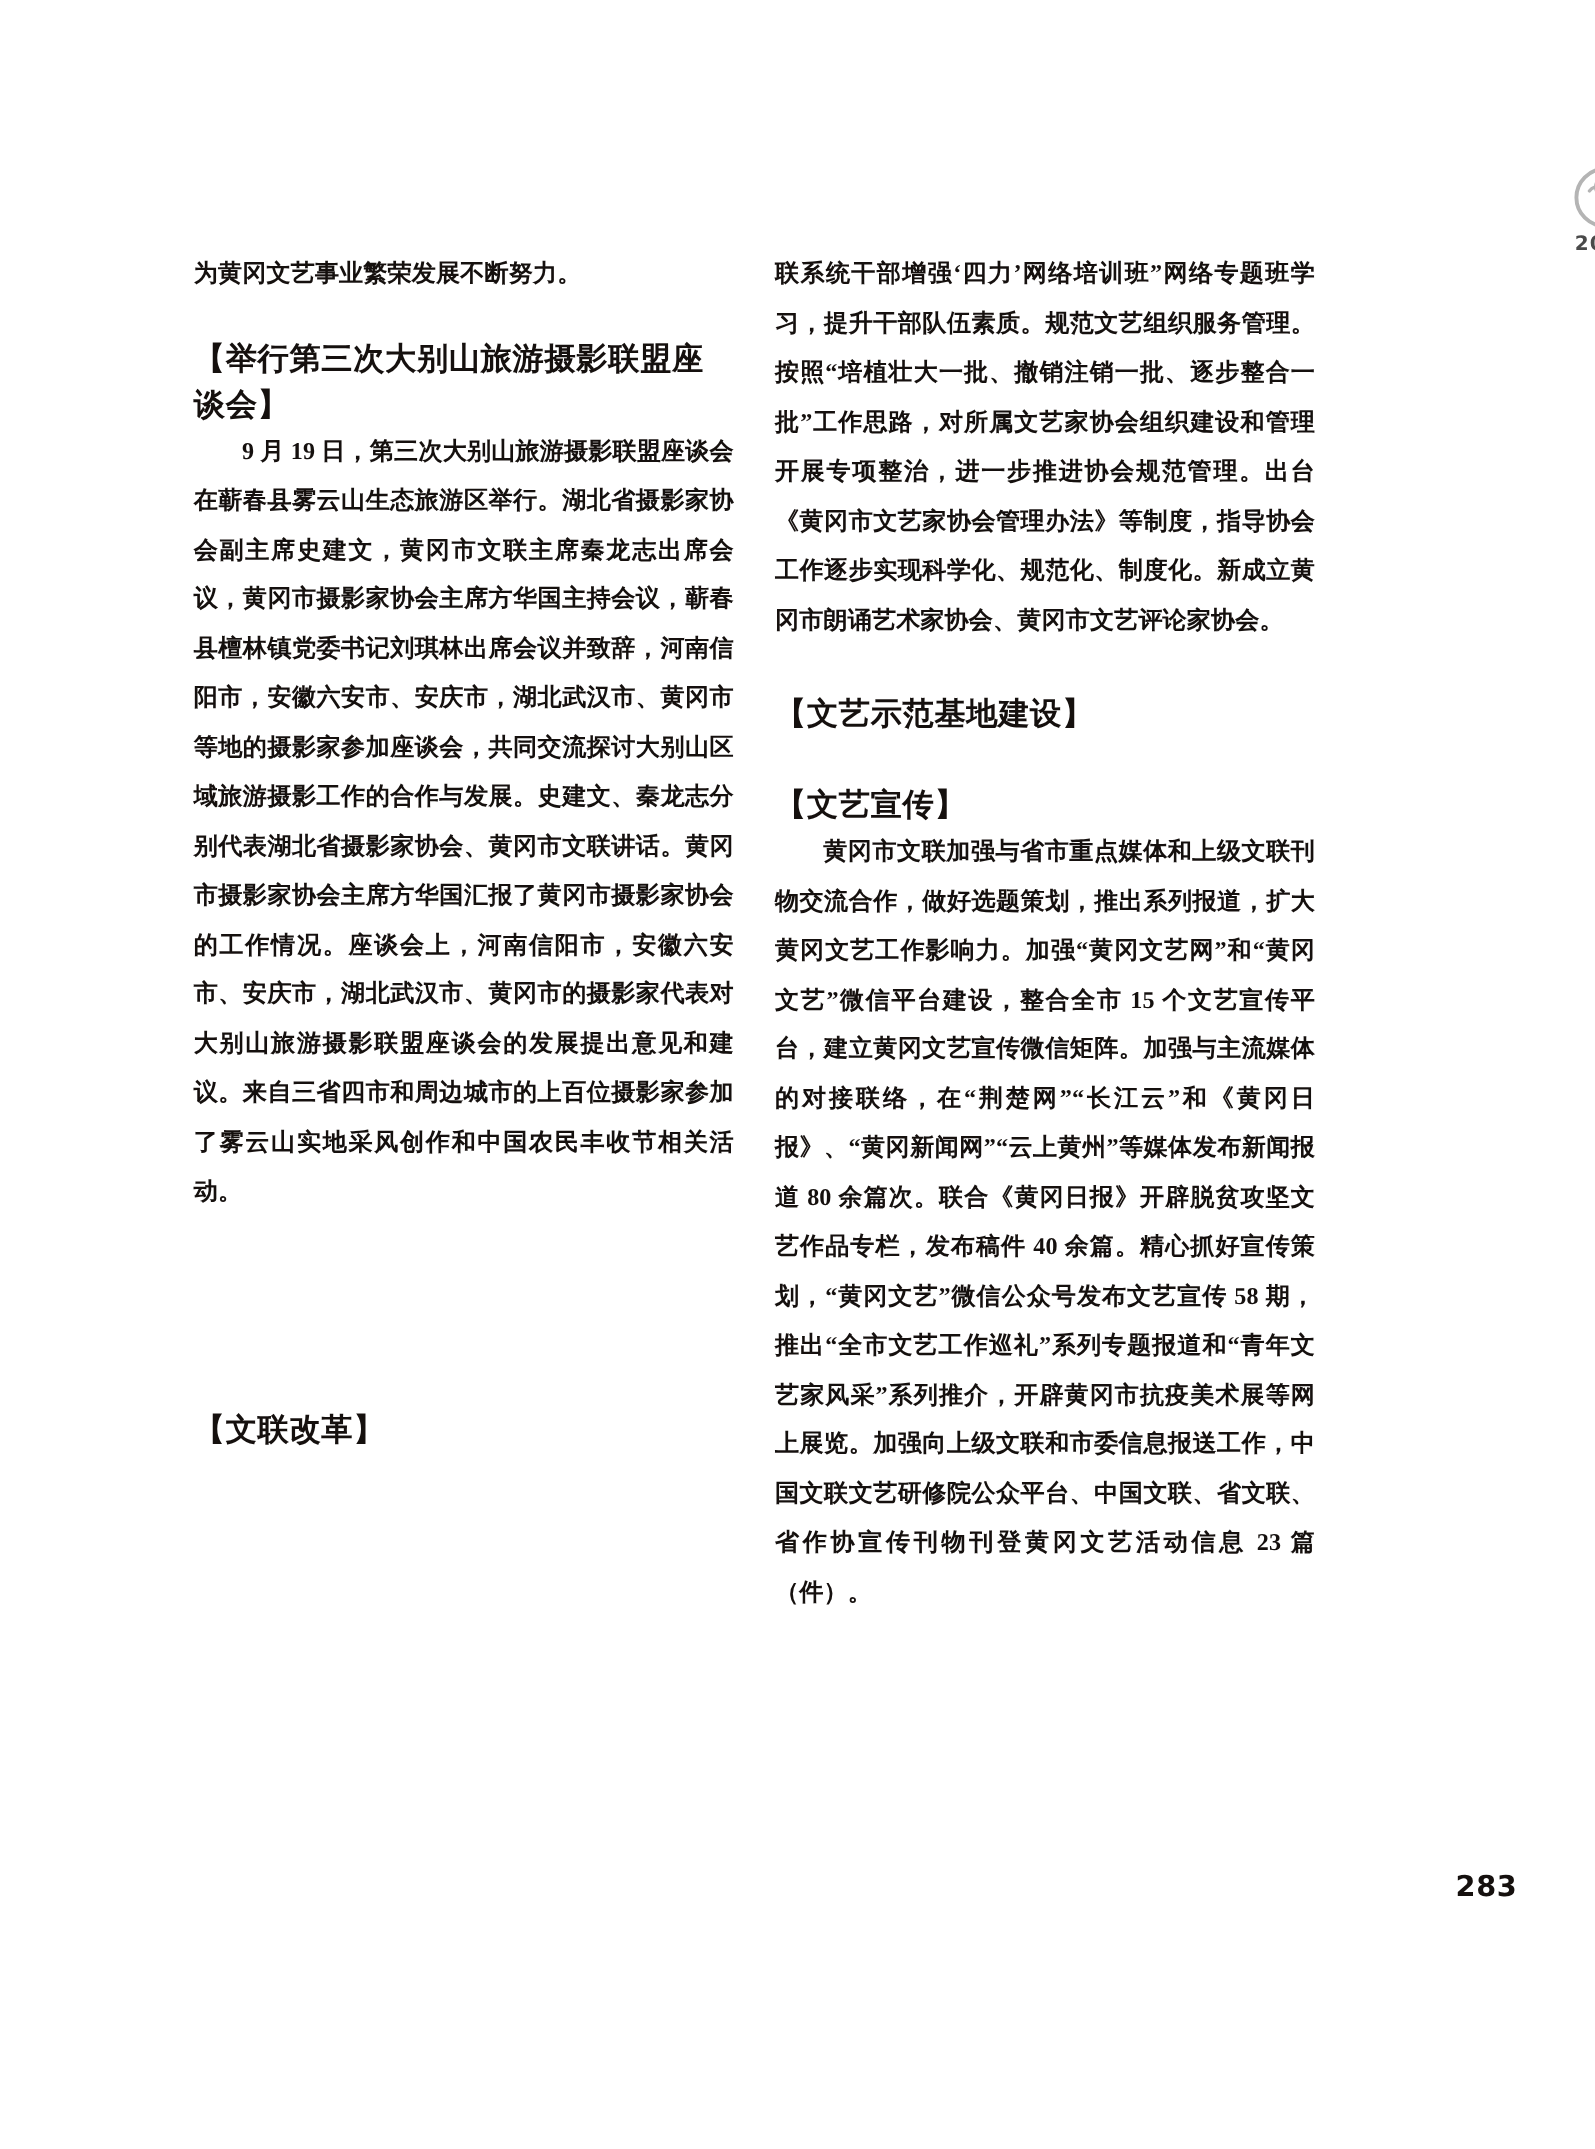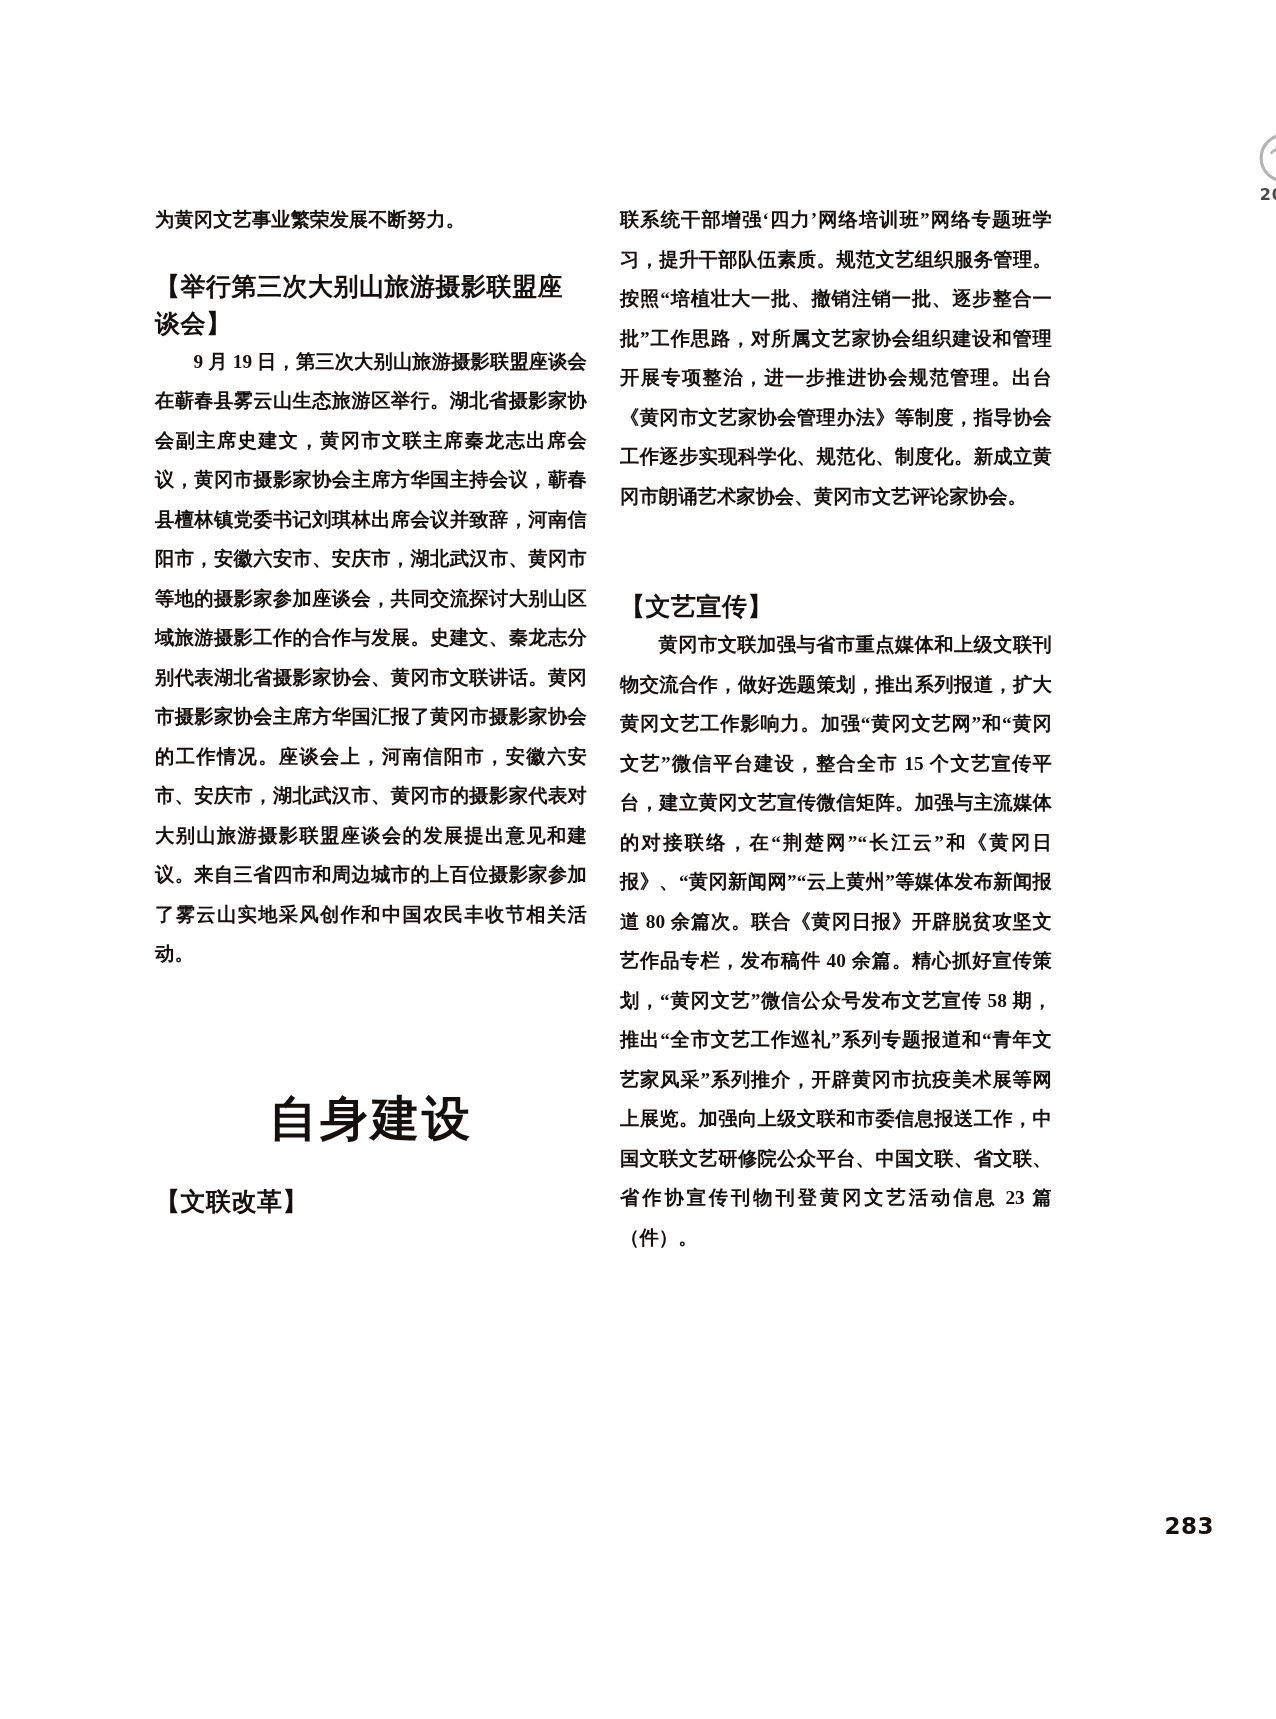--- a/index.html
+++ b/index.html
@@ -93,21 +93,21 @@
   }
 
   .sp-28 { height: 28px; }
   .sp-36 { height: 36px; }
   .sp-115 { height: 115px; }
 
   
   .folio {
     position: absolute;
     right: 62px;
-    bottom: 180px;
+    bottom: 196px;
     font-family: "DejaVu Sans", "Liberation Sans", sans-serif;
     font-weight: bold;
     font-size: 23px;
     letter-spacing: 0.5px;
     color: #15100e;
   }
 </style>
 </head>
 <body>
 
@@ -131,34 +131,34 @@
   <p class="body-text">为黄冈文艺事业繁荣发展不断努力。</p>
 
   <div class="sp-28"></div>
 
   <h2 class="section-head">【举行第三次大别山旅游摄影联盟座谈会】</h2>
 
   <p class="body-text indent">9 月 19 日，第三次大别山旅游摄影联盟座谈会在蕲春县雾云山生态旅游区举行。湖北省摄影家协会副主席史建文，黄冈市文联主席秦龙志出席会议，黄冈市摄影家协会主席方华国主持会议，蕲春县檀林镇党委书记刘琪林出席会议并致辞，河南信阳市，安徽六安市、安庆市，湖北武汉市、黄冈市等地的摄影家参加座谈会，共同交流探讨大别山区域旅游摄影工作的合作与发展。史建文、秦龙志分别代表湖北省摄影家协会、黄冈市文联讲话。黄冈市摄影家协会主席方华国汇报了黄冈市摄影家协会的工作情况。座谈会上，河南信阳市，安徽六安市、安庆市，湖北武汉市、黄冈市的摄影家代表对大别山旅游摄影联盟座谈会的发展提出意见和建议。来自三省四市和周边城市的上百位摄影家参加了雾云山实地采风创作和中国农民丰收节相关活动。</p>
 
   <div class="sp-115"></div>
 
-  <h1 class="big-title">自身建设</h1>
 
   <div class="sp-36"></div>
 
   <h2 class="section-head">【文联改革】</h2>
 
 </div>
 
 <div class="col col-right">
 
   <p class="body-text">联系统干部增强‘四力’网络培训班”网络专题班学习，提升干部队伍素质。规范文艺组织服务管理。按照“培植壮大一批、撤销注销一批、逐步整合一批”工作思路，对所属文艺家协会组织建设和管理开展专项整治，进一步推进协会规范管理。出台《黄冈市文艺家协会管理办法》等制度，指导协会工作逐步实现科学化、规范化、制度化。新成立黄冈市朗诵艺术家协会、黄冈市文艺评论家协会。</p>
 
   <div class="sp-36"></div>
 
+  <h2 class="section-head">【文艺示范基地建设】</h2>
 
 
   <div class="sp-36"></div>
 
   <h2 class="section-head">【文艺宣传】</h2>
 
   <p class="body-text indent">黄冈市文联加强与省市重点媒体和上级文联刊物交流合作，做好选题策划，推出系列报道，扩大黄冈文艺工作影响力。加强“黄冈文艺网”和“黄冈文艺”微信平台建设，整合全市 15 个文艺宣传平台，建立黄冈文艺宣传微信矩阵。加强与主流媒体的对接联络，在“荆楚网”“长江云”和《黄冈日报》、“黄冈新闻网”“云上黄州”等媒体发布新闻报道 80 余篇次。联合《黄冈日报》开辟脱贫攻坚文艺作品专栏，发布稿件 40 余篇。精心抓好宣传策划，“黄冈文艺”微信公众号发布文艺宣传 58 期，推出“全市文艺工作巡礼”系列专题报道和“青年文艺家风采”系列推介，开辟黄冈市抗疫美术展等网上展览。加强向上级文联和市委信息报送工作，中国文联文艺研修院公众平台、中国文联、省文联、省作协宣传刊物刊登黄冈文艺活动信息 23 篇（件）。</p>
 </div>
 
 <div class="folio">283</div>

